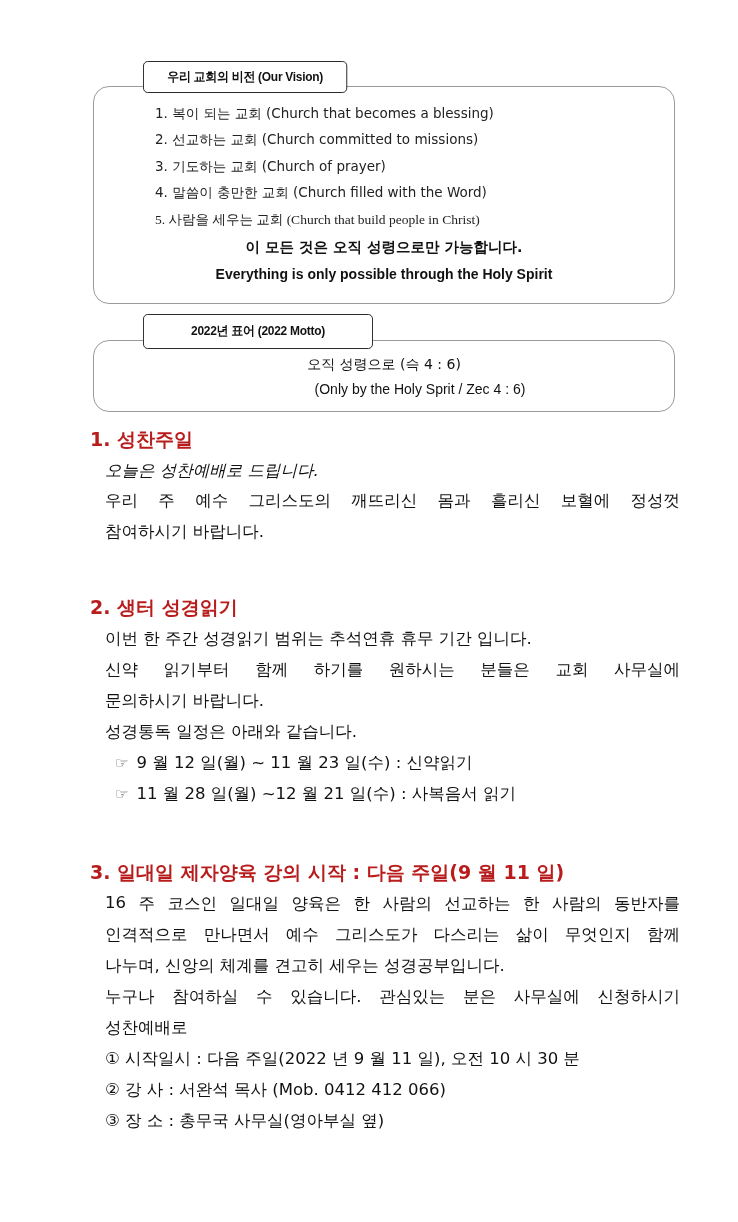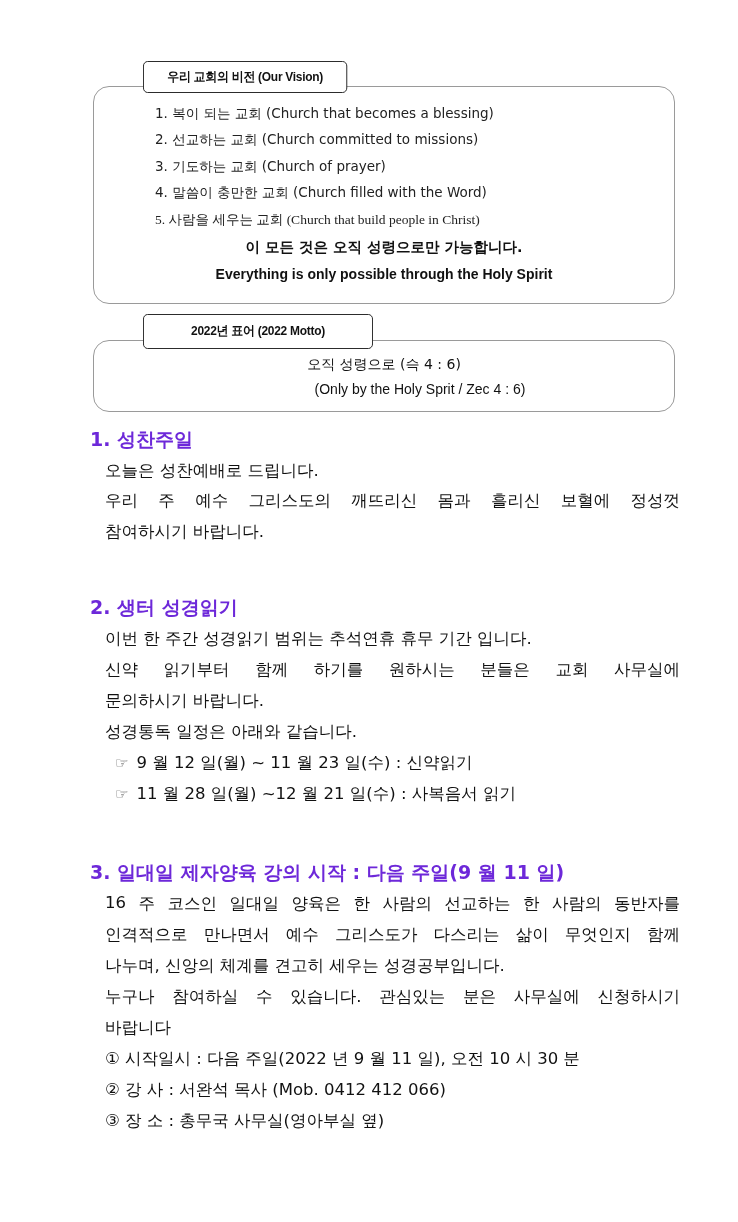--- a/index.html
+++ b/index.html
@@ -5,21 +5,21 @@
   html, body { margin: 0; padding: 0; background: #ffffff; }
   body { width: 738px; height: 1222px; position: relative; overflow: hidden;
          font-family: "DejaVu Sans", "Liberation Sans", sans-serif; color: #111; }
   .box { position: absolute; left: 93px; width: 582px; border: 1.5px solid #9a9a9a;
          border-radius: 16px; box-sizing: border-box; background: #fff; }
   .tab { position: absolute; border: 1.5px solid #222; border-radius: 5px; background: #fff;
          box-sizing: border-box; font-family: "Liberation Sans", sans-serif; font-weight: bold;
          font-size: 13px; text-align: center; letter-spacing: -0.3px; transform: scaleX(0.92); transform-origin: left; }
   .vline { position: absolute; left: 155px; font-size: 13.5px; color: #222; white-space: nowrap; }
   .center { position: absolute; left: 93px; width: 582px; text-align: center; white-space: nowrap; }
-  .h { position: absolute; left: 90px; font-size: 19px; font-weight: bold; white-space: nowrap; color: #6d28d9; }
+  .h { position: absolute; left: 90px; font-size: 19px; font-weight: bold; white-space: nowrap; color: #b91c1c; }
   .p { position: absolute; left: 105px; font-size: 16.5px; white-space: nowrap; color: #111; }
   .just { width: 575px; display: flex; justify-content: space-between; }
   .sched { position: absolute; left: 115px; font-size: 16.5px; white-space: nowrap; }
   .sched .hand { color: #555; font-size: 15px; margin-right: 8px; }
 </style>
 </head>
 <body>
 
 <div class="box" style="top:86px;height:218px;"></div>
 <div class="tab" style="left:143px;top:61px;width:222px;height:32px;line-height:29px;">
@@ -34,21 +34,21 @@
 <div class="center" style="top:266px;font-size:14px;font-weight:bold;font-family:'Liberation Sans',sans-serif;">Everything is only possible through the Holy Spirit</div>
 
 <div class="box" style="top:340px;height:72px;"></div>
 <div class="tab" style="left:143px;top:314px;width:250px;height:35px;line-height:32px;">
   <span>2022년 표어 (2022 Motto)</span>
 </div>
 <div class="center" style="top:356px;font-size:14px;">오직 성령으로 (슥 4 : 6)</div>
 <div class="center" style="top:381px;font-size:14px;font-family:'Liberation Sans',sans-serif;padding-left:36px;">(Only by the Holy Sprit / Zec 4 : 6)</div>
 
 <div class="h" style="top:427px;">1. 성찬주일</div>
-<div class="p" style="top:460px;">오늘은 성찬예배로 드립니다.</div>
+<div class="p" style="top:460px;font-style:italic;">오늘은 성찬예배로 드립니다.</div>
 <div class="p just" style="top:490px;">
     <span>우리</span>
     <span>주</span>
     <span>예수</span>
     <span>그리스도의</span>
     <span>깨뜨리신</span>
     <span>몸과</span>
     <span>흘리신</span>
     <span>보혈에</span>
     <span>정성껏</span>
@@ -104,16 +104,16 @@
 <div class="p just" style="top:986px;">
     <span>누구나</span>
     <span>참여하실</span>
     <span>수</span>
     <span>있습니다.</span>
     <span>관심있는</span>
     <span>분은</span>
     <span>사무실에</span>
     <span>신청하시기</span>
   </div>
-<div class="p" style="top:1017px;">바랍니다</div>
+<div class="p" style="top:1017px;">성찬예배로</div>
 <div class="p" style="top:1048px;">① 시작일시 : 다음 주일(2022 년  9 월  11 일), 오전 10 시  30 분</div>
 <div class="p" style="top:1079px;">② 강 사 : 서완석 목사 (Mob. 0412 412 066)</div>
 <div class="p" style="top:1110px;">③ 장 소 : 총무국 사무실(영아부실 옆)</div>
 
 </body></html>

